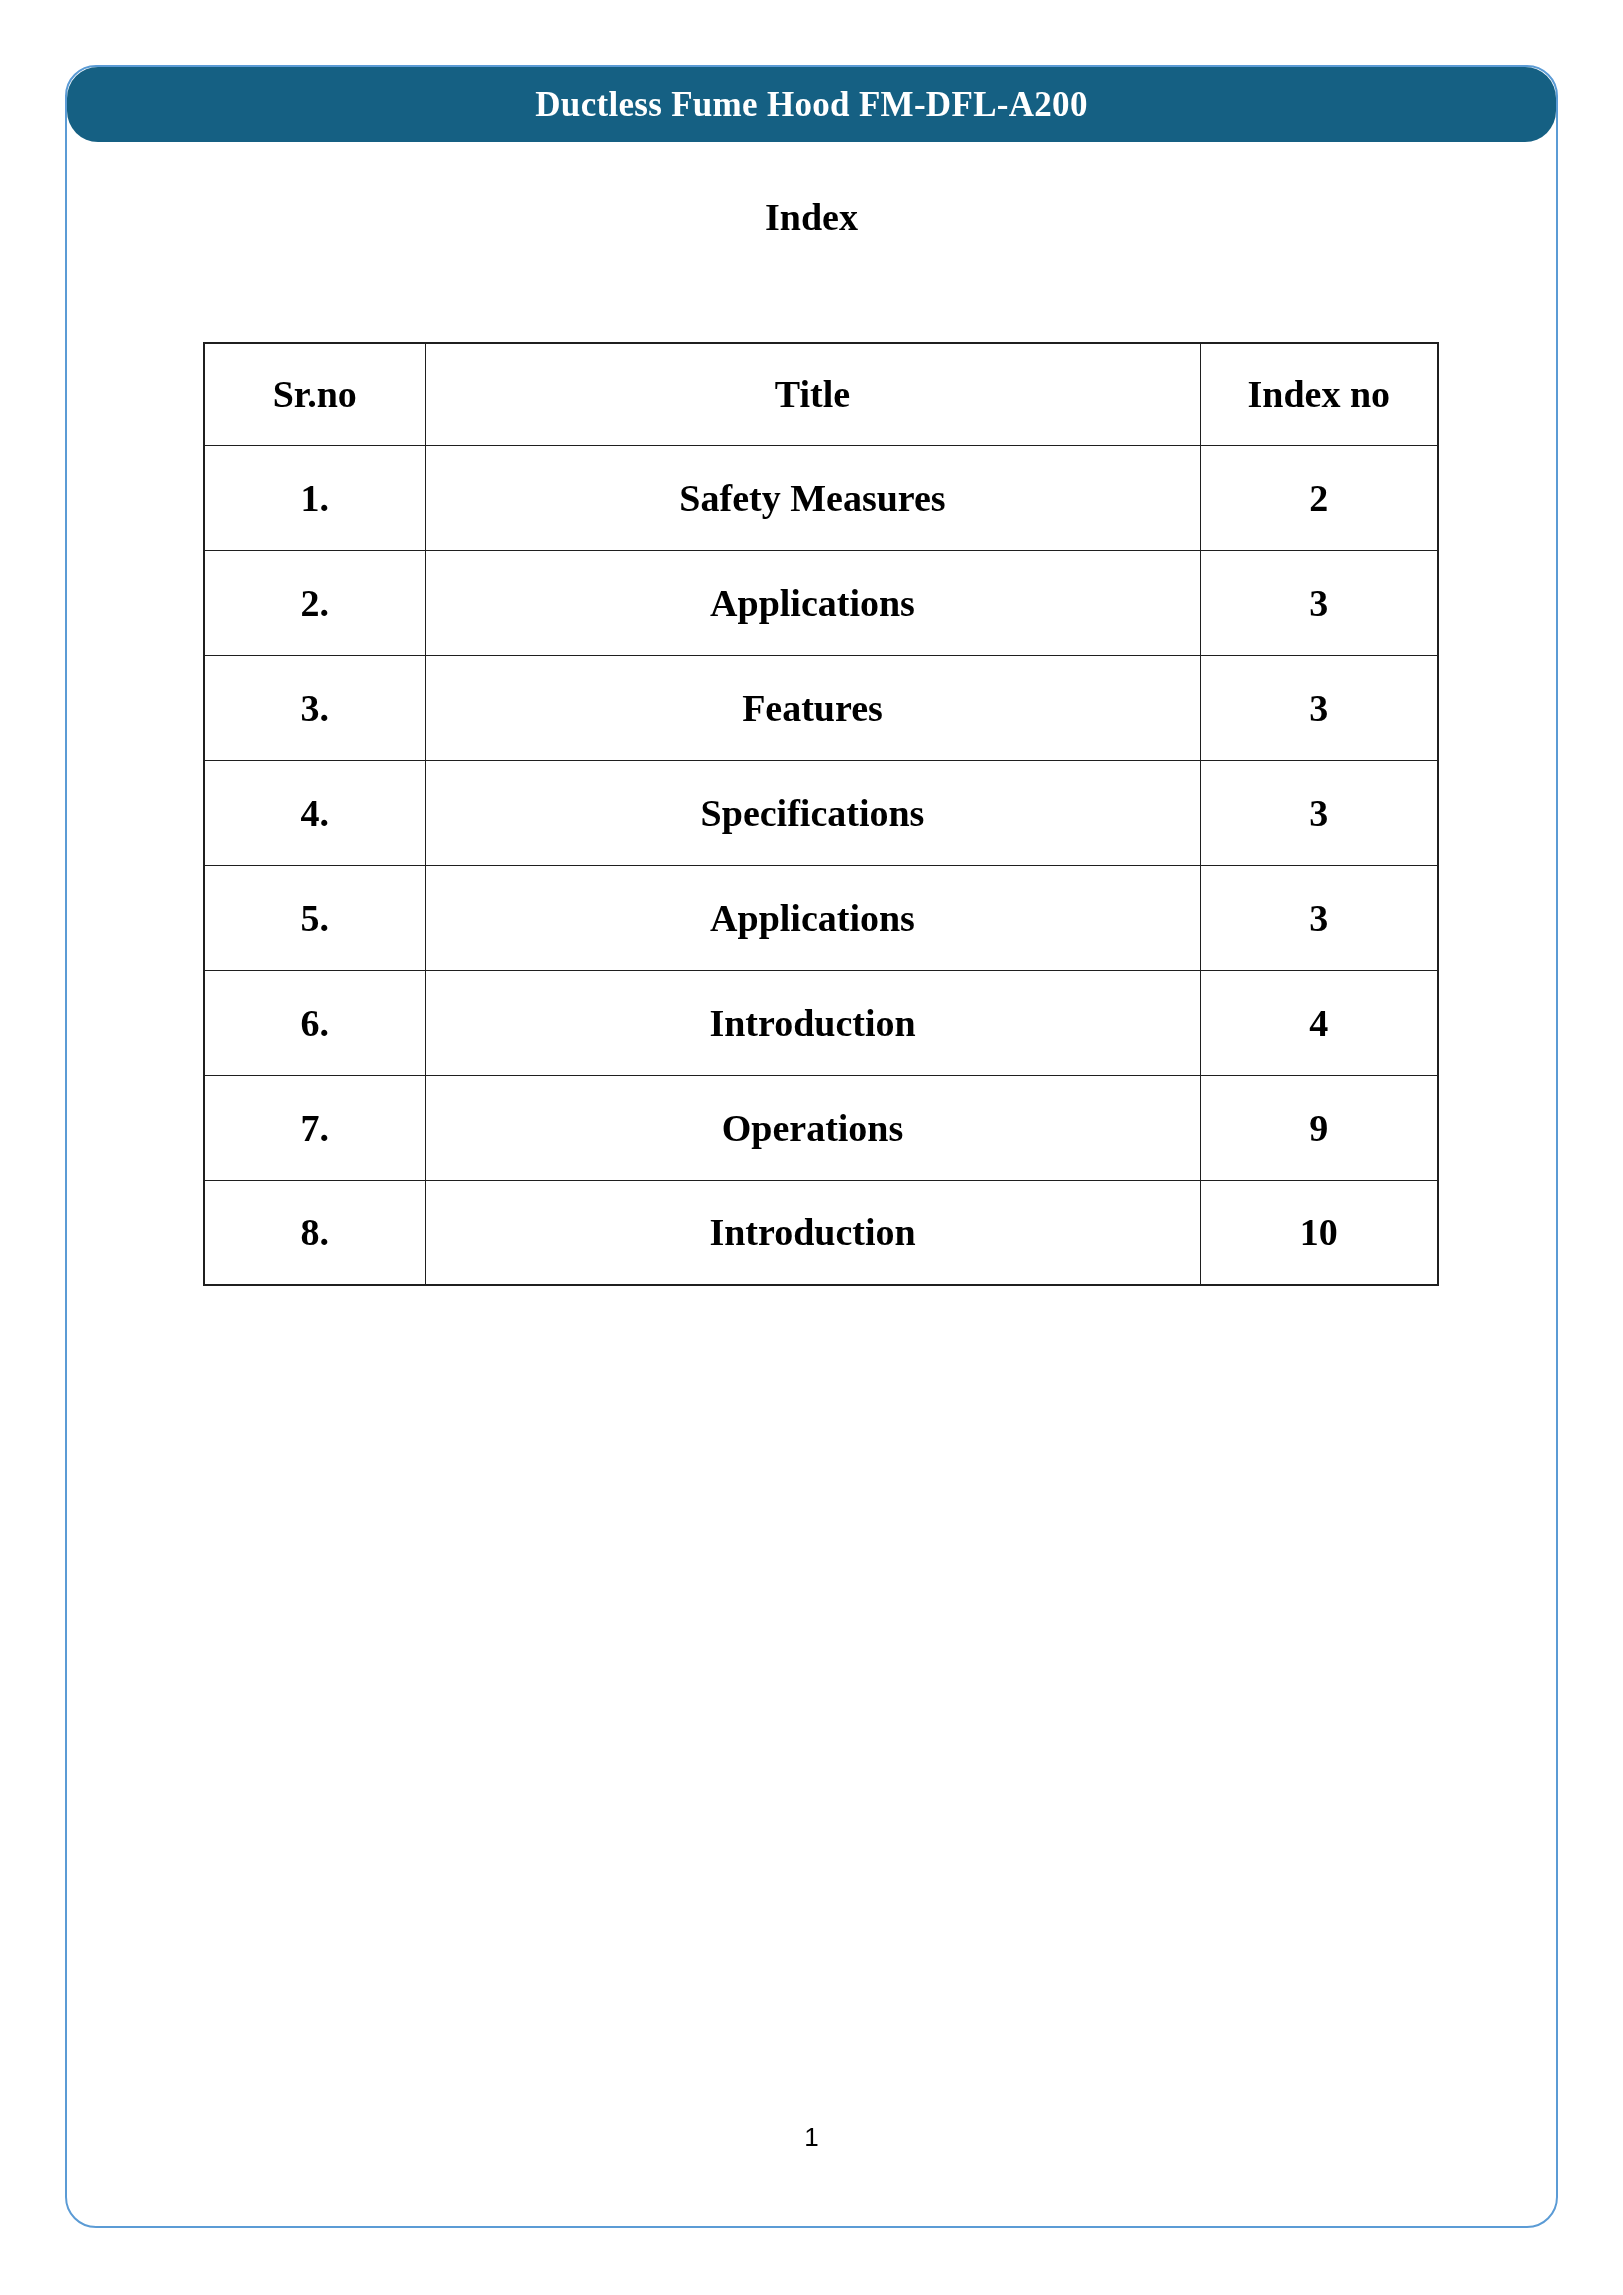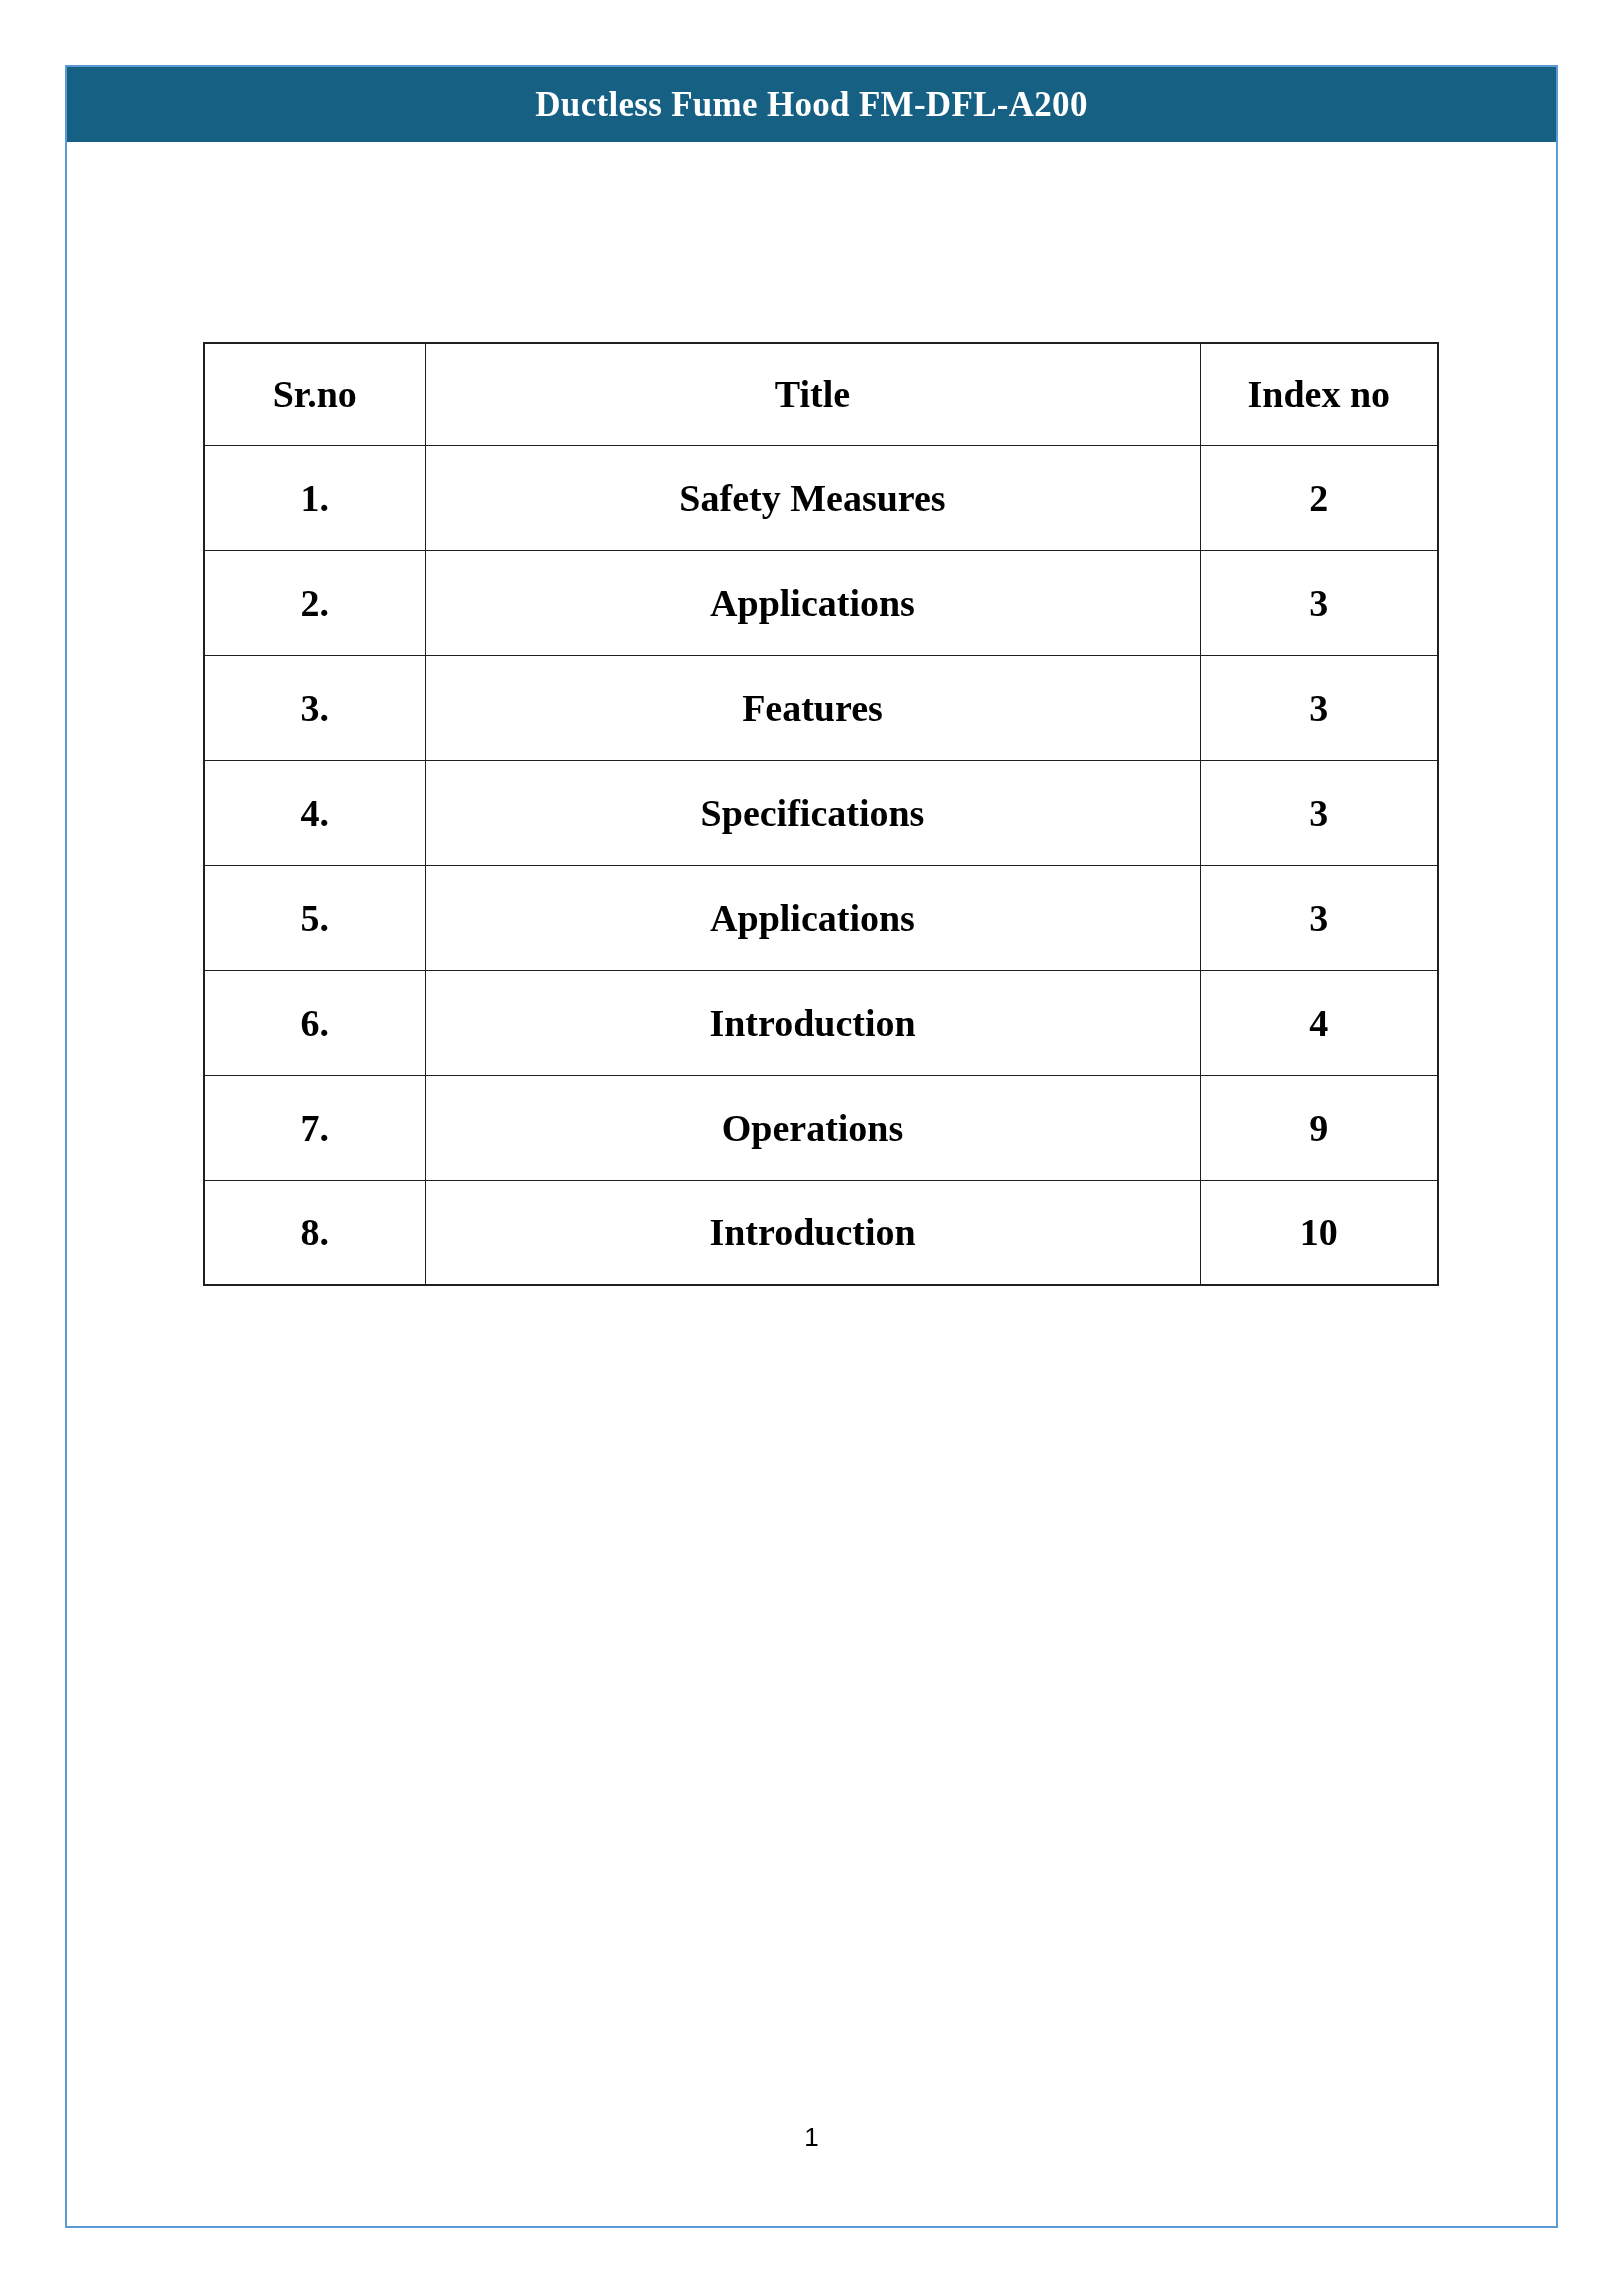--- a/index.html
+++ b/index.html
@@ -1,15 +1,15 @@
 <!DOCTYPE html>
 <html style="font-size:10.5px"><head>
 <meta charset="utf-8">
 <style>
-  * { margin: 0; padding: 0; box-sizing: border-box; }
+  * { margin: 0; padding: 0; box-sizing: border-box; border-radius: 31px; }
   html, body { background: #ffffff; }
   .page {
     position: relative;
     width: 1623px;
     height: 2295px;
     background: #ffffff;
     font-family: "Liberation Serif", serif;
     color: #000000;
     overflow: hidden;
   }
@@ -85,20 +85,21 @@
 </head>
 <body>
 
 <div class="page" style="--frame-color: #5b9bd5; --bar-color: #156083;">
   <div class="frame">
 
     <div class="header-bar">
       <span class="doc-title">Ductless Fume Hood FM-DFL-A200</span>
     </div>
 
+    <div class="index-heading">Index</div>
 
     <table class="index-table">
       <colgroup>
         <col class="c-srno">
         <col class="c-title">
         <col class="c-page">
       </colgroup>
       <thead>
         <tr>
           <th>Sr.no</th>

